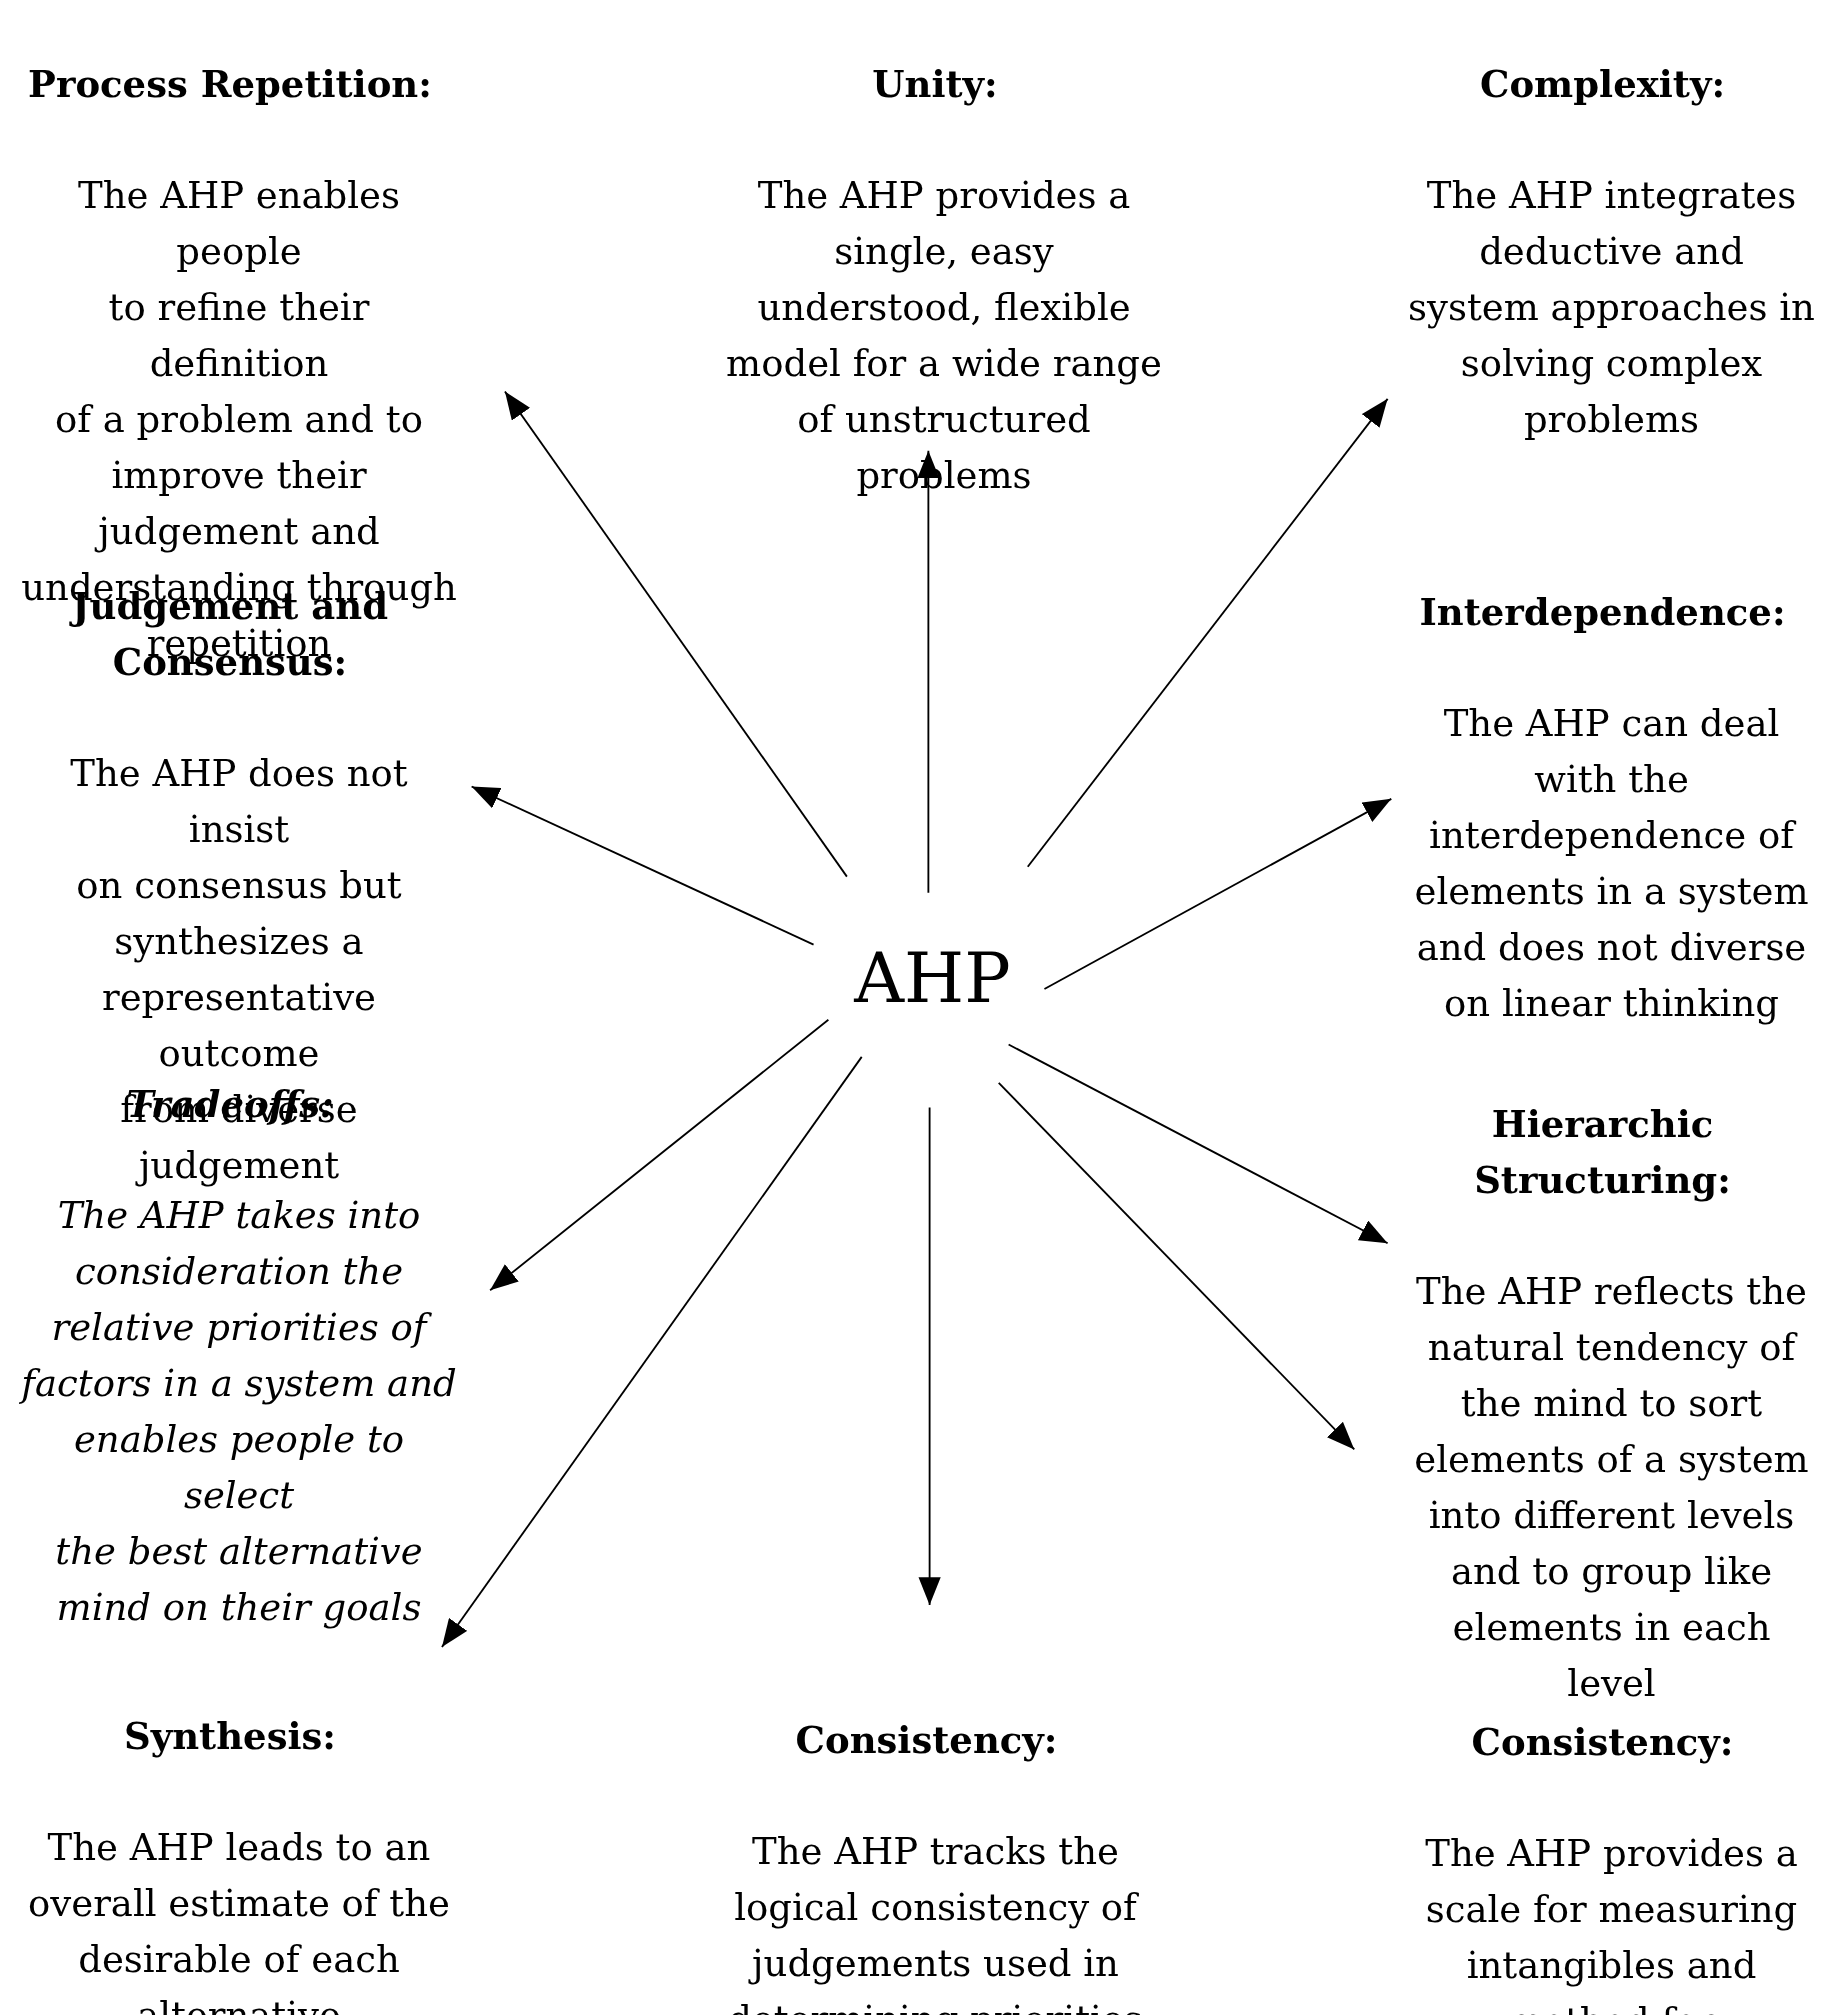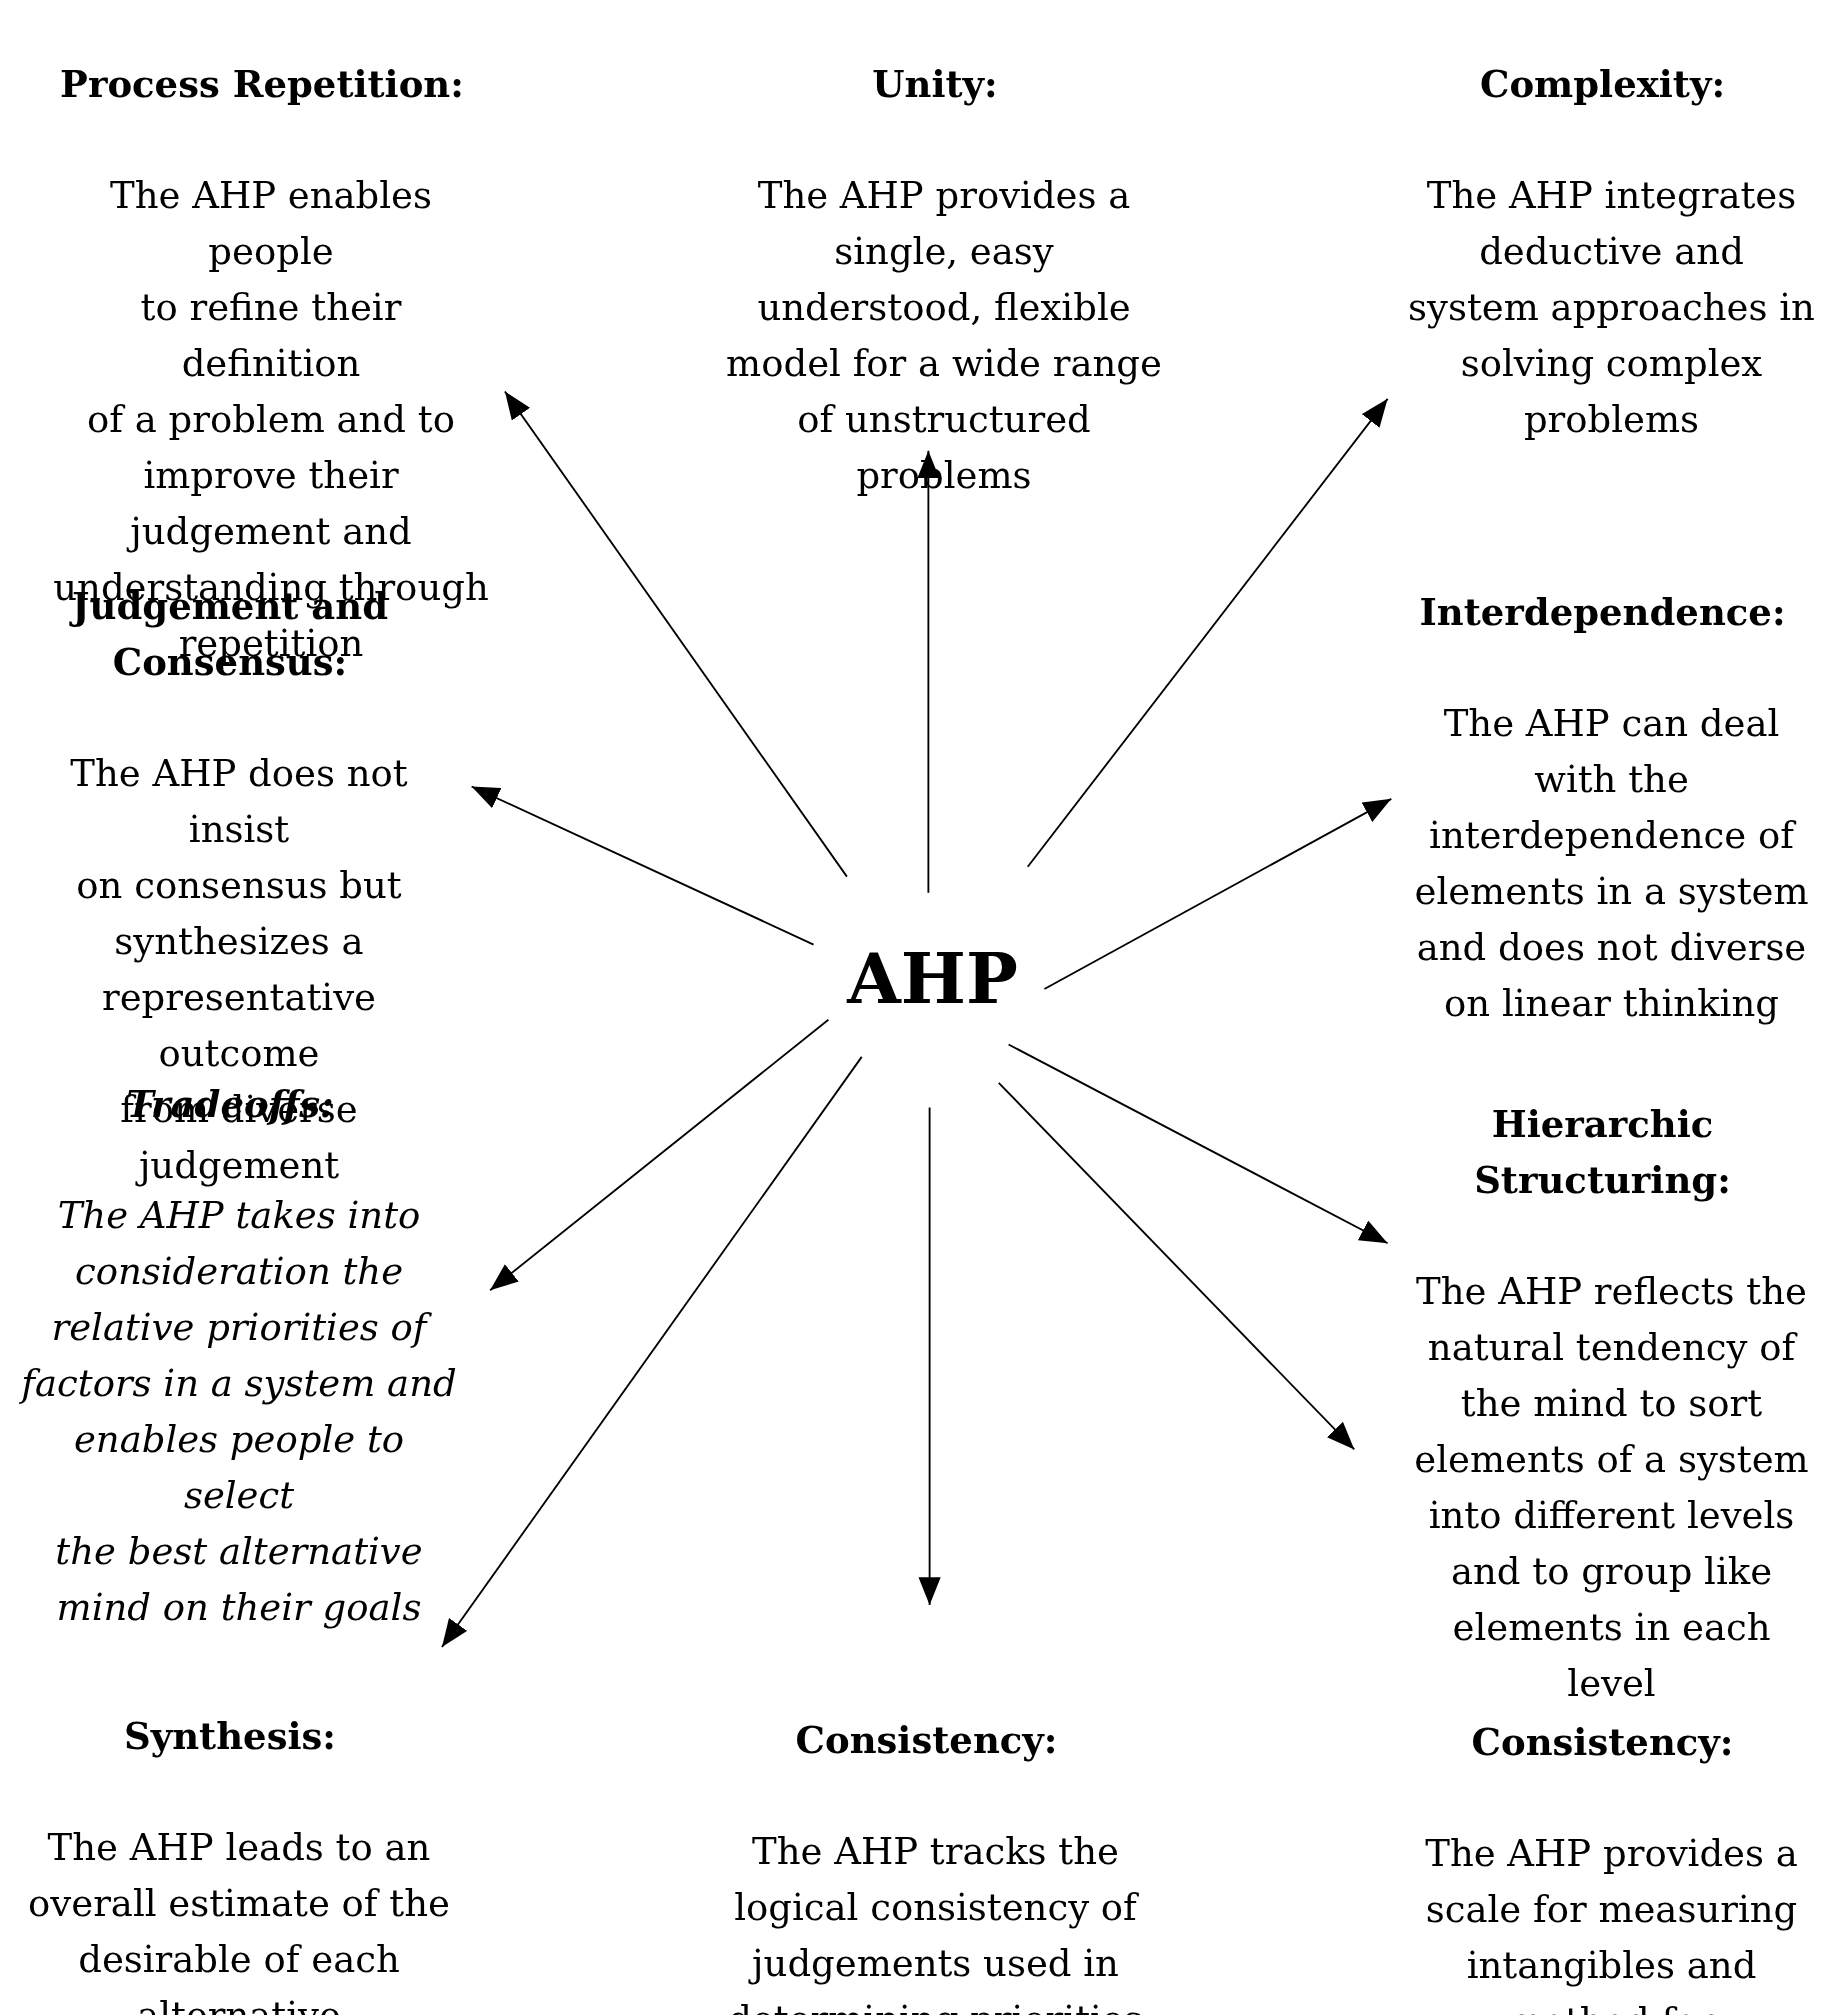--- a/index.html
+++ b/index.html
@@ -34,42 +34,42 @@
     display: block;
     font-weight: bold;
     white-space: pre-line;
   }
   .node-body {
     display: block;
     white-space: pre-line;
     padding-left: 18px;
   }
   
-  .node-process-repetition { left: 0px;    top: 0px;    width: 460px; margin-left: 32px; }
+  .node-process-repetition { left: 0px;    top: 0px;    width: 460px; }
   .node-judgement          { left: 0px;    top: 522px;  width: 460px; }
   .node-tradeoffs          { left: 0px;    top: 1020px; width: 460px; font-style: italic; }
   .node-synthesis          { left: 0px;    top: 1652px; width: 460px; }
   
   .node-unity              { left: 685px; top: 0px;    width: 500px; }
   .node-consistency        { left: 667px; top: 1656px; width: 519px; }
   
   .node-complexity         { left: 1368px; top: 0px;    width: 469px; }
   .node-interdependence    { left: 1368px; top: 528px;  width: 469px; }
   .node-hierarchic         { left: 1368px; top: 1040px; width: 469px; }
   .node-measurement        { left: 1368px; top: 1658px; width: 469px; }
 
   #center-label {
     position: absolute;
     left: 809px;
     top: 932px;
     width: 247px;
     text-align: center;
     font-size: 69px;
     line-height: 93px;
-    font-weight: bold;
+    font-weight: normal;
   }
 </style>
 </head>
 <body>
 
 <div id="canvas">
 
   <svg id="arrow-svg" viewBox="0 0 2976 3264" xmlns="http://www.w3.org/2000/svg">
     <defs>
       <marker id="ah" markerUnits="strokeWidth" markerWidth="15" markerHeight="12" refX="15" refY="6" orient="auto">

